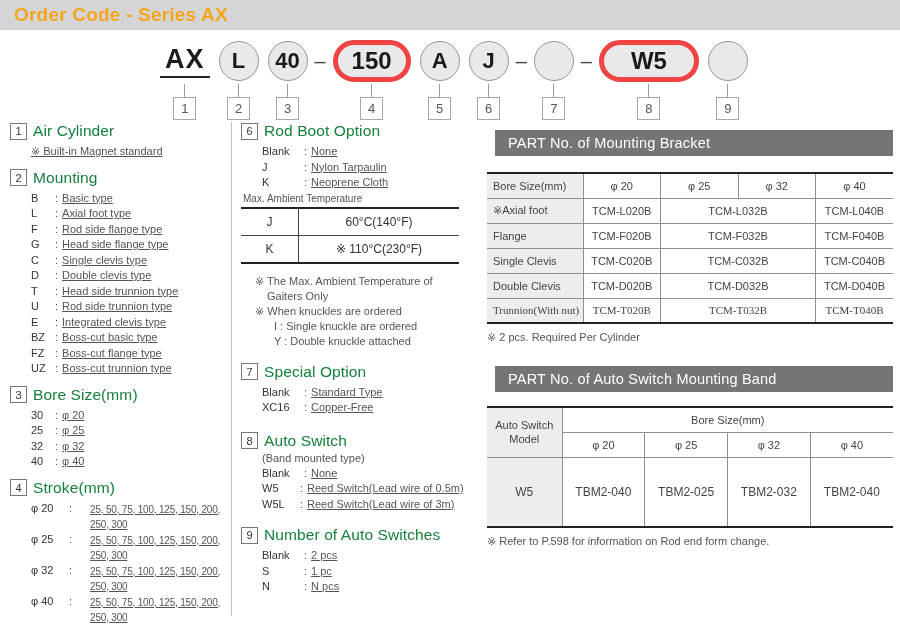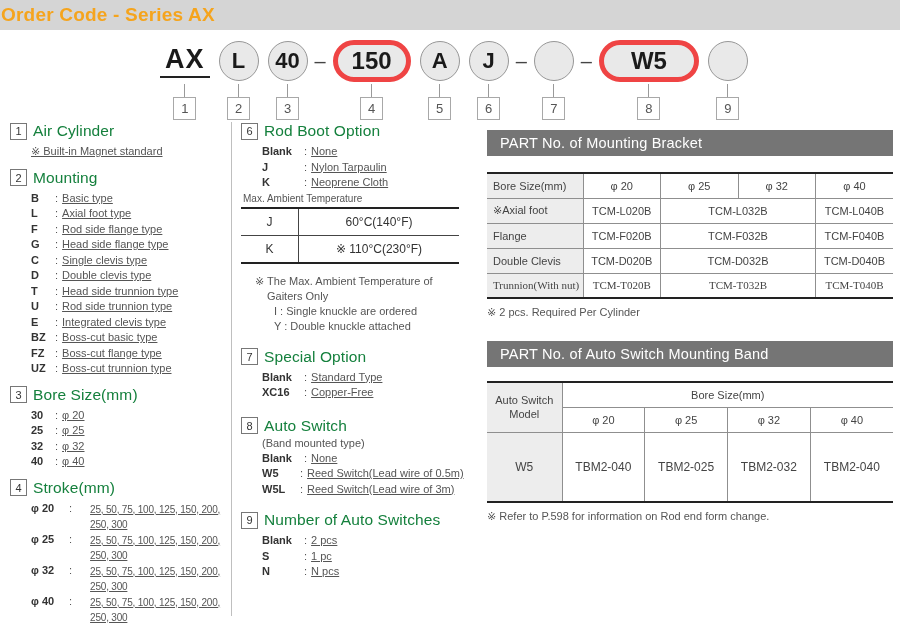--- a/index.html
+++ b/index.html
@@ -3,21 +3,21 @@
 <meta charset="utf-8">
 <style>
   html,body{margin:0;padding:0;}
   body{
     width:900px;height:630px;position:relative;background:#ffffff;
     font-family:"Liberation Sans","DejaVu Sans",sans-serif;color:#444;
     -webkit-font-smoothing:antialiased;overflow:hidden;
   }
   
   .title-bar{position:absolute;left:0;top:0;width:900px;height:30px;background:#d5d5d5;}
-  .title-bar .t{color:#f5a41d;font-size:19px;font-weight:bold;line-height:30px;padding-left:1px;letter-spacing:.2px;}
+  .title-bar .t{color:#f5a41d;font-size:19px;font-weight:bold;line-height:30px;padding-left:14px;letter-spacing:.2px;}
   
   .diagram{position:absolute;left:160px;top:38px;display:flex;align-items:flex-start;gap:9px;}
   .diag-item{display:flex;flex-direction:column;align-items:center;}
   .sym-slot{height:46px;display:flex;align-items:center;}
   .sym-text{font-size:27px;font-weight:bold;color:#1a1a1a;border-bottom:2px solid #222;padding:0 5px 1px 5px;letter-spacing:1px;}
   .sym-circle{width:40px;height:40px;border-radius:50%;background:#e9e9e9;border:1px solid #979797;
     display:flex;align-items:center;justify-content:center;font-size:22px;font-weight:bold;color:#1a1a1a;box-sizing:border-box;}
   .sym-stadium{height:42px;border-radius:21px;background:#e9e9e9;border:5px solid #ef4444;
     display:flex;align-items:center;justify-content:center;font-size:24px;font-weight:bold;color:#1a1a1a;box-sizing:border-box;}
   .w74{width:78px;} .w100{width:100px;}
@@ -31,36 +31,36 @@
   .col-mid{position:absolute;left:241px;top:122px;width:224px;}
   .col-right{position:absolute;left:487px;top:130px;width:406px;}
   
   .sec{margin-bottom:9px;}
   .sec-title{display:flex;align-items:center;gap:6px;margin-bottom:4px;}
   .sec-num{width:15px;height:15px;border:1px solid #777;display:flex;align-items:center;justify-content:center;
     font-size:11px;color:#333;flex:0 0 auto;background:#fff;}
   .sec-name{font-size:15.5px;color:#15803d;letter-spacing:.1px;}
   .sec-sub{font-size:11px;color:#555;margin:-2px 0 2px 21px;}
   .kv{display:flex;font-size:11px;color:#555;line-height:15.5px;margin-left:21px;}
-  .kv .k{font-weight:bold;color:#333;flex:0 0 auto;}
+  .kv .k{font-weight:normal;color:#333;flex:0 0 auto;}
   .kv .sep{margin:0 4px;flex:0 0 auto;}
   .kw20 .k{width:20px;} .kw38 .k{width:38px;} .kw34 .k{width:34px;}
   .kv .v{color:#555;text-decoration:underline;}
   .stroke-line{line-height:15px;}
   .stroke-line .v{font-size:10px;letter-spacing:-0.2px;padding-top:1px;margin-left:14px;}
   .note-line{font-size:11px;color:#555;line-height:15px;margin-left:14px;padding-left:12px;text-indent:-12px;}
   .sub-note{font-size:11px;color:#555;line-height:15px;margin-left:33px;}
   
   .temp-label{font-size:10px;color:#555;margin:2px 0 3px 2px;}
   table.temp{border-collapse:collapse;width:218px;margin:0 0 10px 0;border-top:2px solid #222;border-bottom:2px solid #222;}
   table.temp td{border-top:1px solid #444;font-size:12px;color:#333;height:24px;text-align:center;}
   table.temp tr:first-child td{border-top:none;}
   table.temp td:first-child{width:55px;border-right:1px solid #444;}
   
-  .part-bar{height:26px;background:#757575;color:#fff;font-size:14.5px;line-height:26px;padding-left:13px;letter-spacing:.2px;}
+  .part-bar{height:26px;background:#757575;color:#fff;font-size:14.5px;line-height:26px;padding-left:13px;letter-spacing:.2px;margin-left:8px;}
   .gap16{height:16px;} .gap14{height:14px;} .gap22{height:22px;}
   table.parts{border-collapse:collapse;width:406px;border-top:2px solid #222;border-bottom:2px solid #222;table-layout:fixed;}
   table.parts td{border:1px solid #8f8f8f;font-size:11px;color:#444;height:25px;text-align:center;box-sizing:border-box;}
   table.parts td:first-child{border-left:none;} table.parts td:last-child{border-right:none;}
   table.parts tr:first-child td{border-top:none;} table.parts tr:last-child td{border-bottom:none;font-family:Liberation Serif, serif;}
   td.lbl{background:#ededed;text-align:left !important;padding-left:6px;width:96px;}
   table.band{border-collapse:collapse;width:406px;border-top:2px solid #222;border-bottom:2px solid #222;table-layout:fixed;}
   table.band td{border:1px solid #8f8f8f;font-size:11px;color:#444;text-align:center;box-sizing:border-box;}
   table.band td:first-child{border-left:none;} table.band td:last-child{border-right:none;}
   table.band tr:first-child td{border-top:none;} table.band tr:last-child td{border-bottom:none;}
@@ -312,20 +312,21 @@
         <td>J</td>
         <td>60°C(140°F)</td>
       </tr>
       <tr>
         <td>K</td>
         <td>※ 110°C(230°F)</td>
       </tr>
     </tbody>
       </table>
     <div class="note-line">※ The Max. Ambient Temperature of Gaiters Only</div>
+    <div class="note-line">※ When knuckles are ordered</div>
     <div class="sub-note"><span>I</span> : <span>Single knuckle are ordered</span></div>
     <div class="sub-note"><span>Y</span> : <span>Double knuckle attached</span></div>
   </div>
 
   <div class="sec" style="margin-bottom:16px;">
     <div class="sec-title">
       <span class="sec-num">7</span>
       <span class="sec-name">Special Option</span>
     </div>
     <div class="kv kw38">
@@ -406,20 +407,26 @@
       <td colspan="2">TCM-L032B</td>
       <td>TCM-L040B</td>
     </tr>
     <tr>
       <td class="lbl">Flange</td>
       <td>TCM-F020B</td>
       <td colspan="2">TCM-F032B</td>
       <td>TCM-F040B</td>
     </tr>
     <tr>
+      <td class="lbl">Single Clevis</td>
+      <td>TCM-C020B</td>
+      <td colspan="2">TCM-C032B</td>
+      <td>TCM-C040B</td>
+    </tr>
+    <tr>
       <td class="lbl">Double Clevis</td>
       <td>TCM-D020B</td>
       <td colspan="2">TCM-D032B</td>
       <td>TCM-D040B</td>
     </tr>
     <tr>
       <td class="lbl">Trunnion(With nut)</td>
       <td>TCM-T020B</td>
       <td colspan="2">TCM-T032B</td>
       <td>TCM-T040B</td>

